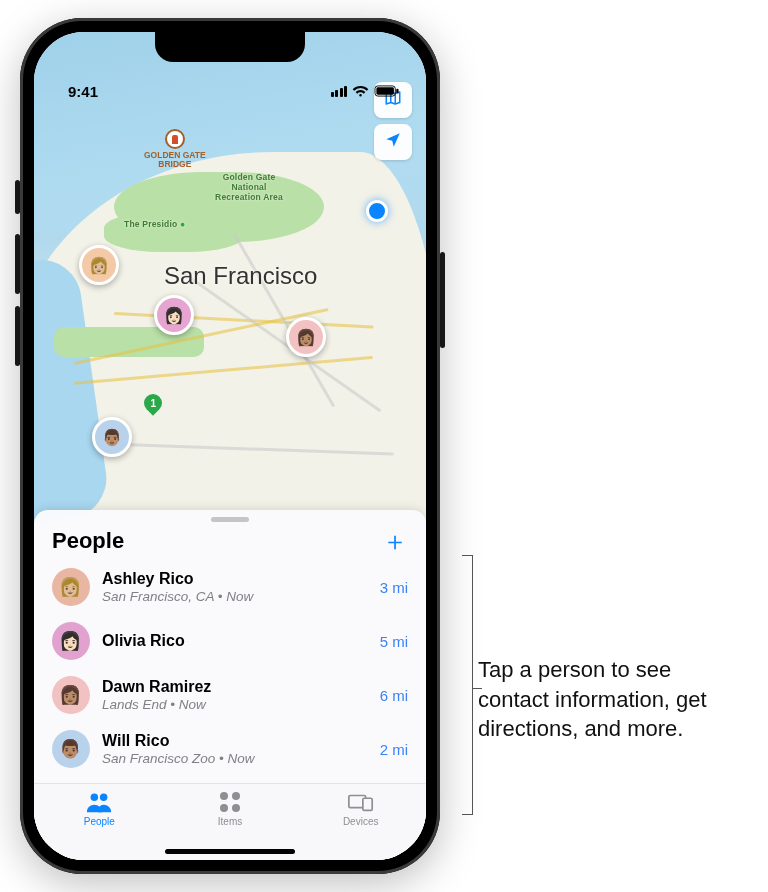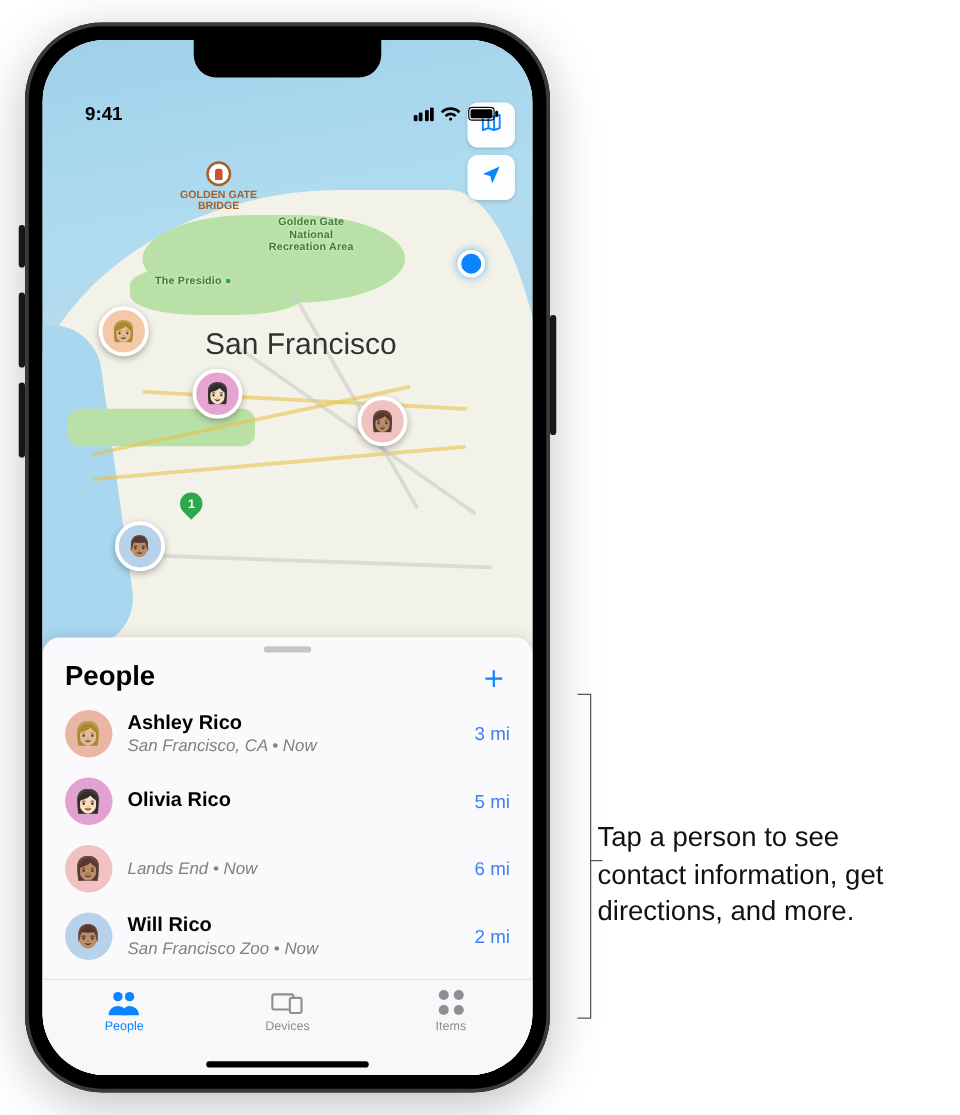--- a/index.html
+++ b/index.html
@@ -385,20 +385,21 @@
             <div class="row">
               <div class="avatar" style="background: rgb(226, 162, 207);">👩🏻</div>
               <div class="row-mid">
                 <div class="name">Olivia Rico</div>
               </div>
               <div class="distance">5 mi</div>
             </div>
             <div class="row">
               <div class="avatar" style="background: rgb(242, 194, 194);">👩🏽</div>
               <div class="row-mid">
+                <div class="name">Dawn Ramirez</div>
                 <div class="subtitle">Lands End • Now</div>
               </div>
               <div class="distance">6 mi</div>
             </div>
             <div class="row">
               <div class="avatar" style="background: rgb(185, 210, 236);">👨🏽</div>
               <div class="row-mid">
                 <div class="name">Will Rico</div>
                 <div class="subtitle">San Francisco Zoo • Now</div>
               </div>
@@ -414,38 +415,38 @@
                 <circle cx="10" cy="6" r="4"></circle>
                 <circle cx="20" cy="6" r="4"></circle>
                 <path d="M2 22c0-5 3.6-8 8-8s8 3 8 8H2z"></path>
                 <path d="M14 22c0-5 2-8 6-8s8 3 8 8H14z"></path>
               </svg>
           </span>
           <span class="tab-label">People</span>
         </div>
         <div class="tab">
           <span class="tab-icon">
-            <svg width="30" height="20" viewBox="0 0 30 20" fill="none" stroke="#8e8e93" stroke-width="1.8">
-                <rect x="2" y="3" width="18" height="13" rx="1.5"></rect>
-                <rect x="17" y="6" width="10" height="13" rx="1.5" fill="#f8f8fa"></rect>
-              </svg>
-          </span>
-          <span class="tab-label">Devices</span>
-        </div>
-        <div class="tab">
-          <span class="tab-icon">
             <svg width="22" height="22" viewBox="0 0 22 22" fill="#8e8e93">
                 <circle cx="5" cy="5" r="4"></circle>
                 <circle cx="17" cy="5" r="4"></circle>
                 <circle cx="5" cy="17" r="4"></circle>
                 <circle cx="17" cy="17" r="4"></circle>
               </svg>
           </span>
           <span class="tab-label">Items</span>
         </div>
+        <div class="tab">
+          <span class="tab-icon">
+            <svg width="30" height="20" viewBox="0 0 30 20" fill="none" stroke="#8e8e93" stroke-width="1.8">
+                <rect x="2" y="3" width="18" height="13" rx="1.5"></rect>
+                <rect x="17" y="6" width="10" height="13" rx="1.5" fill="#f8f8fa"></rect>
+              </svg>
+          </span>
+          <span class="tab-label">Devices</span>
+        </div>
       </div>
 
       <div class="home-indicator"></div>
 
     </div>
   </div>
 
   <div class="callout-bracket"></div>
   <div class="callout-tick"></div>
   <div class="callout">Tap a person to see contact information, get directions, and more.</div>

